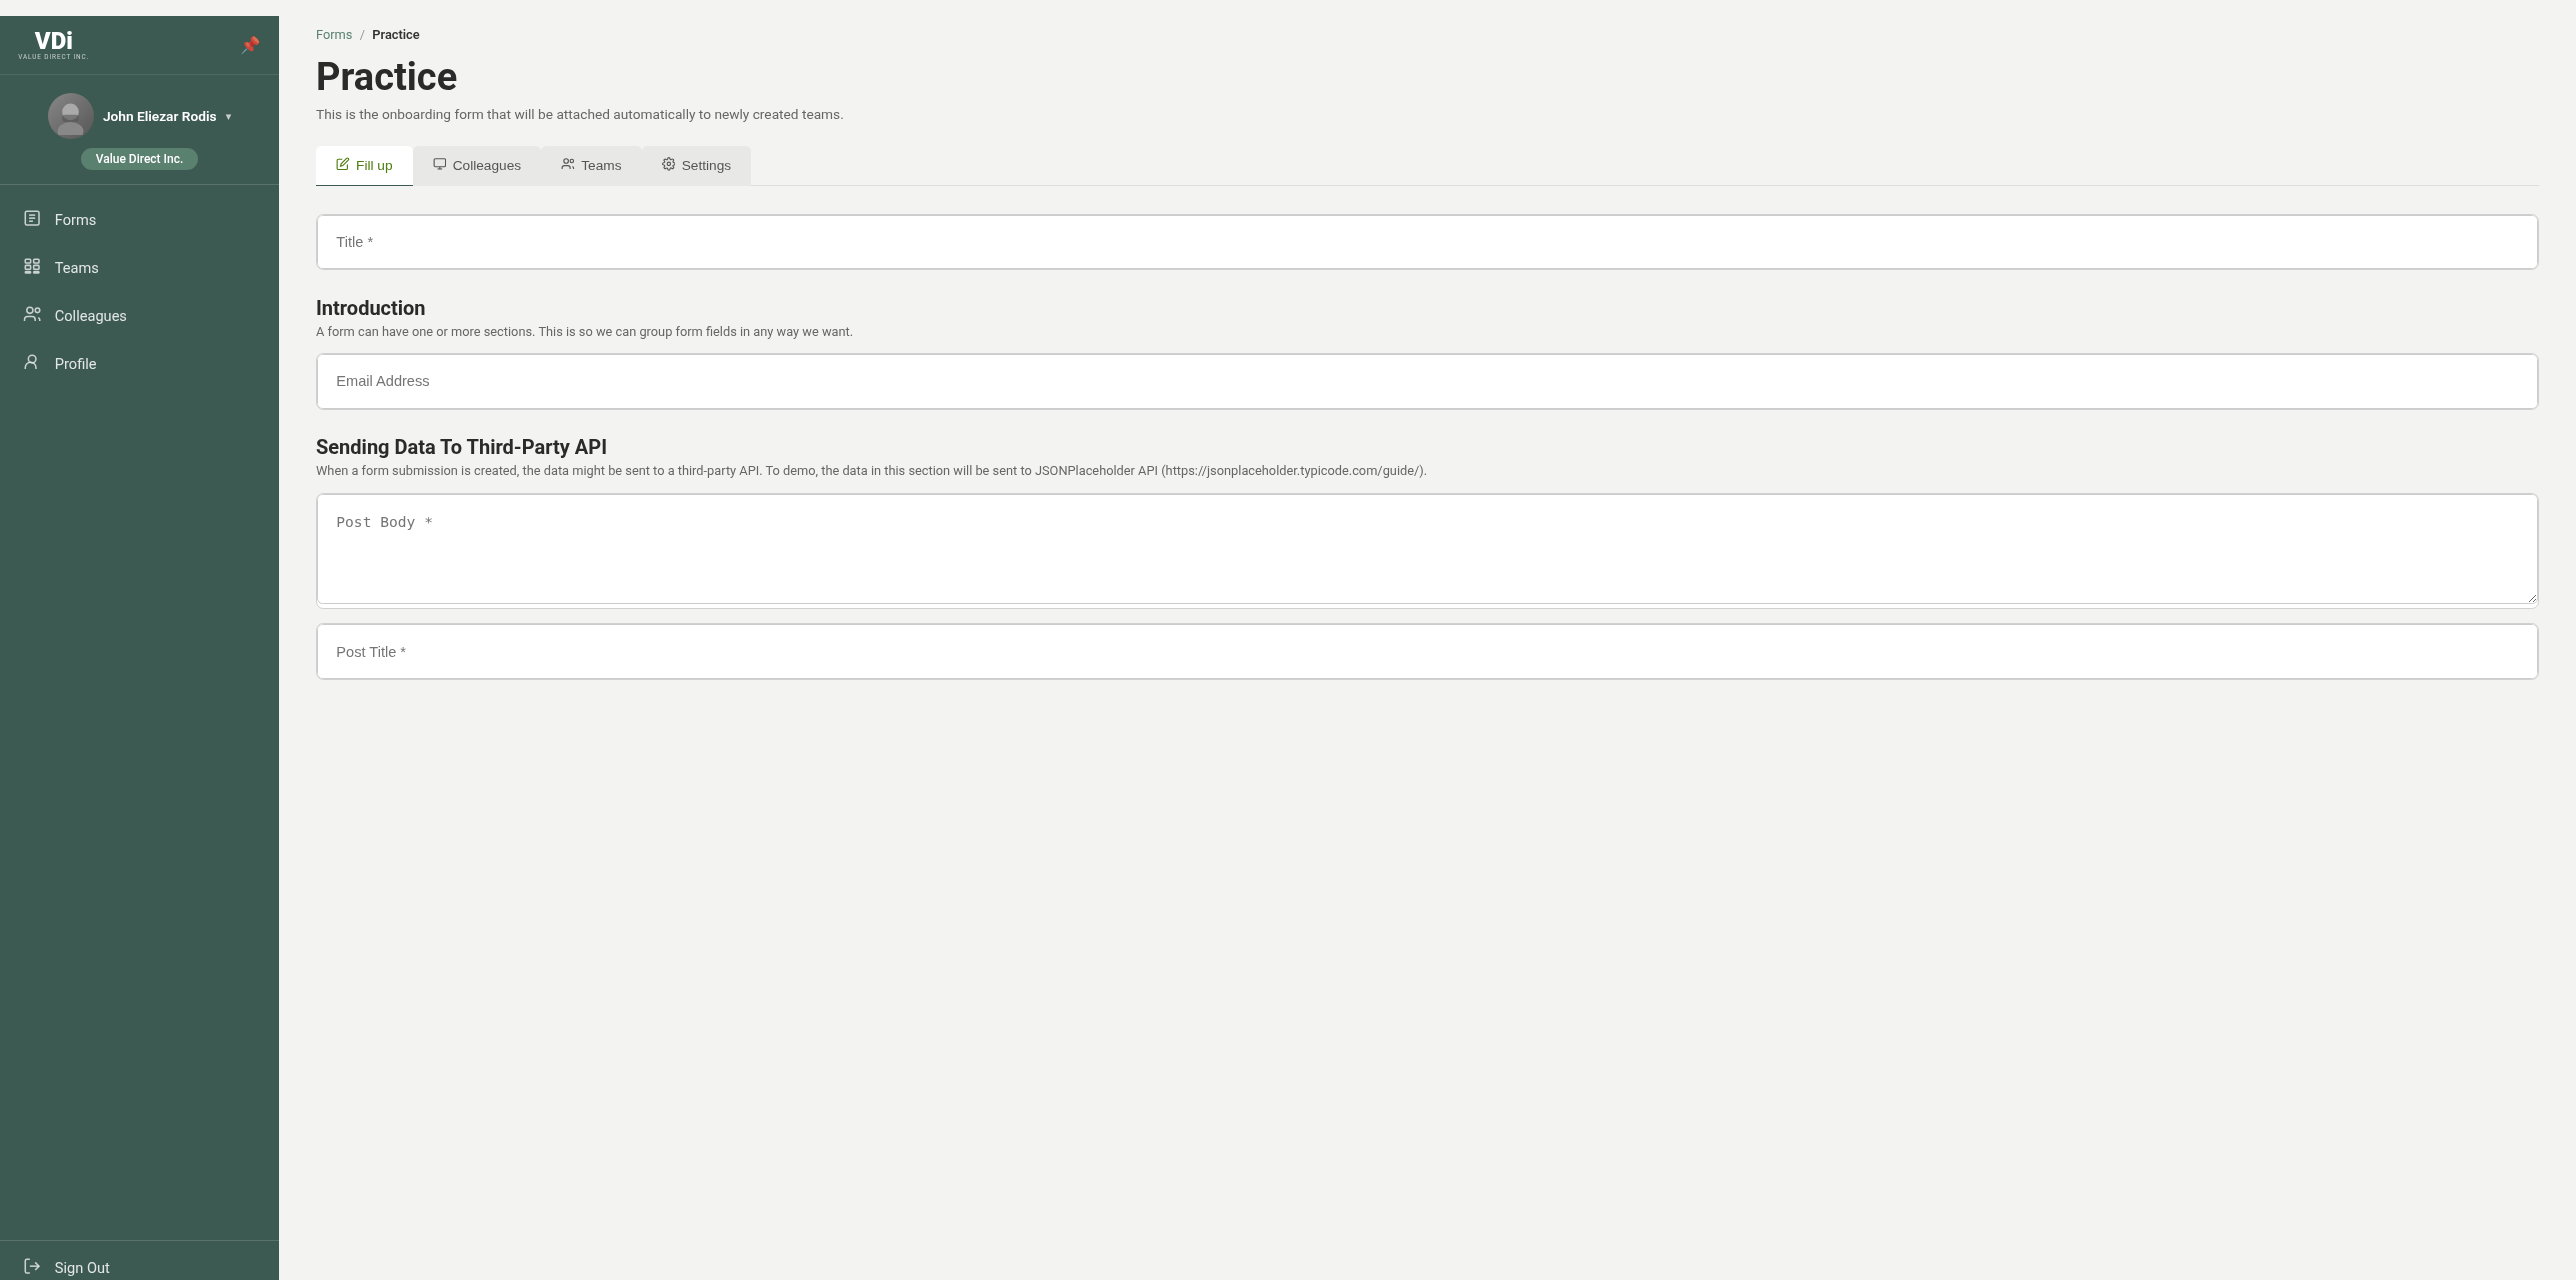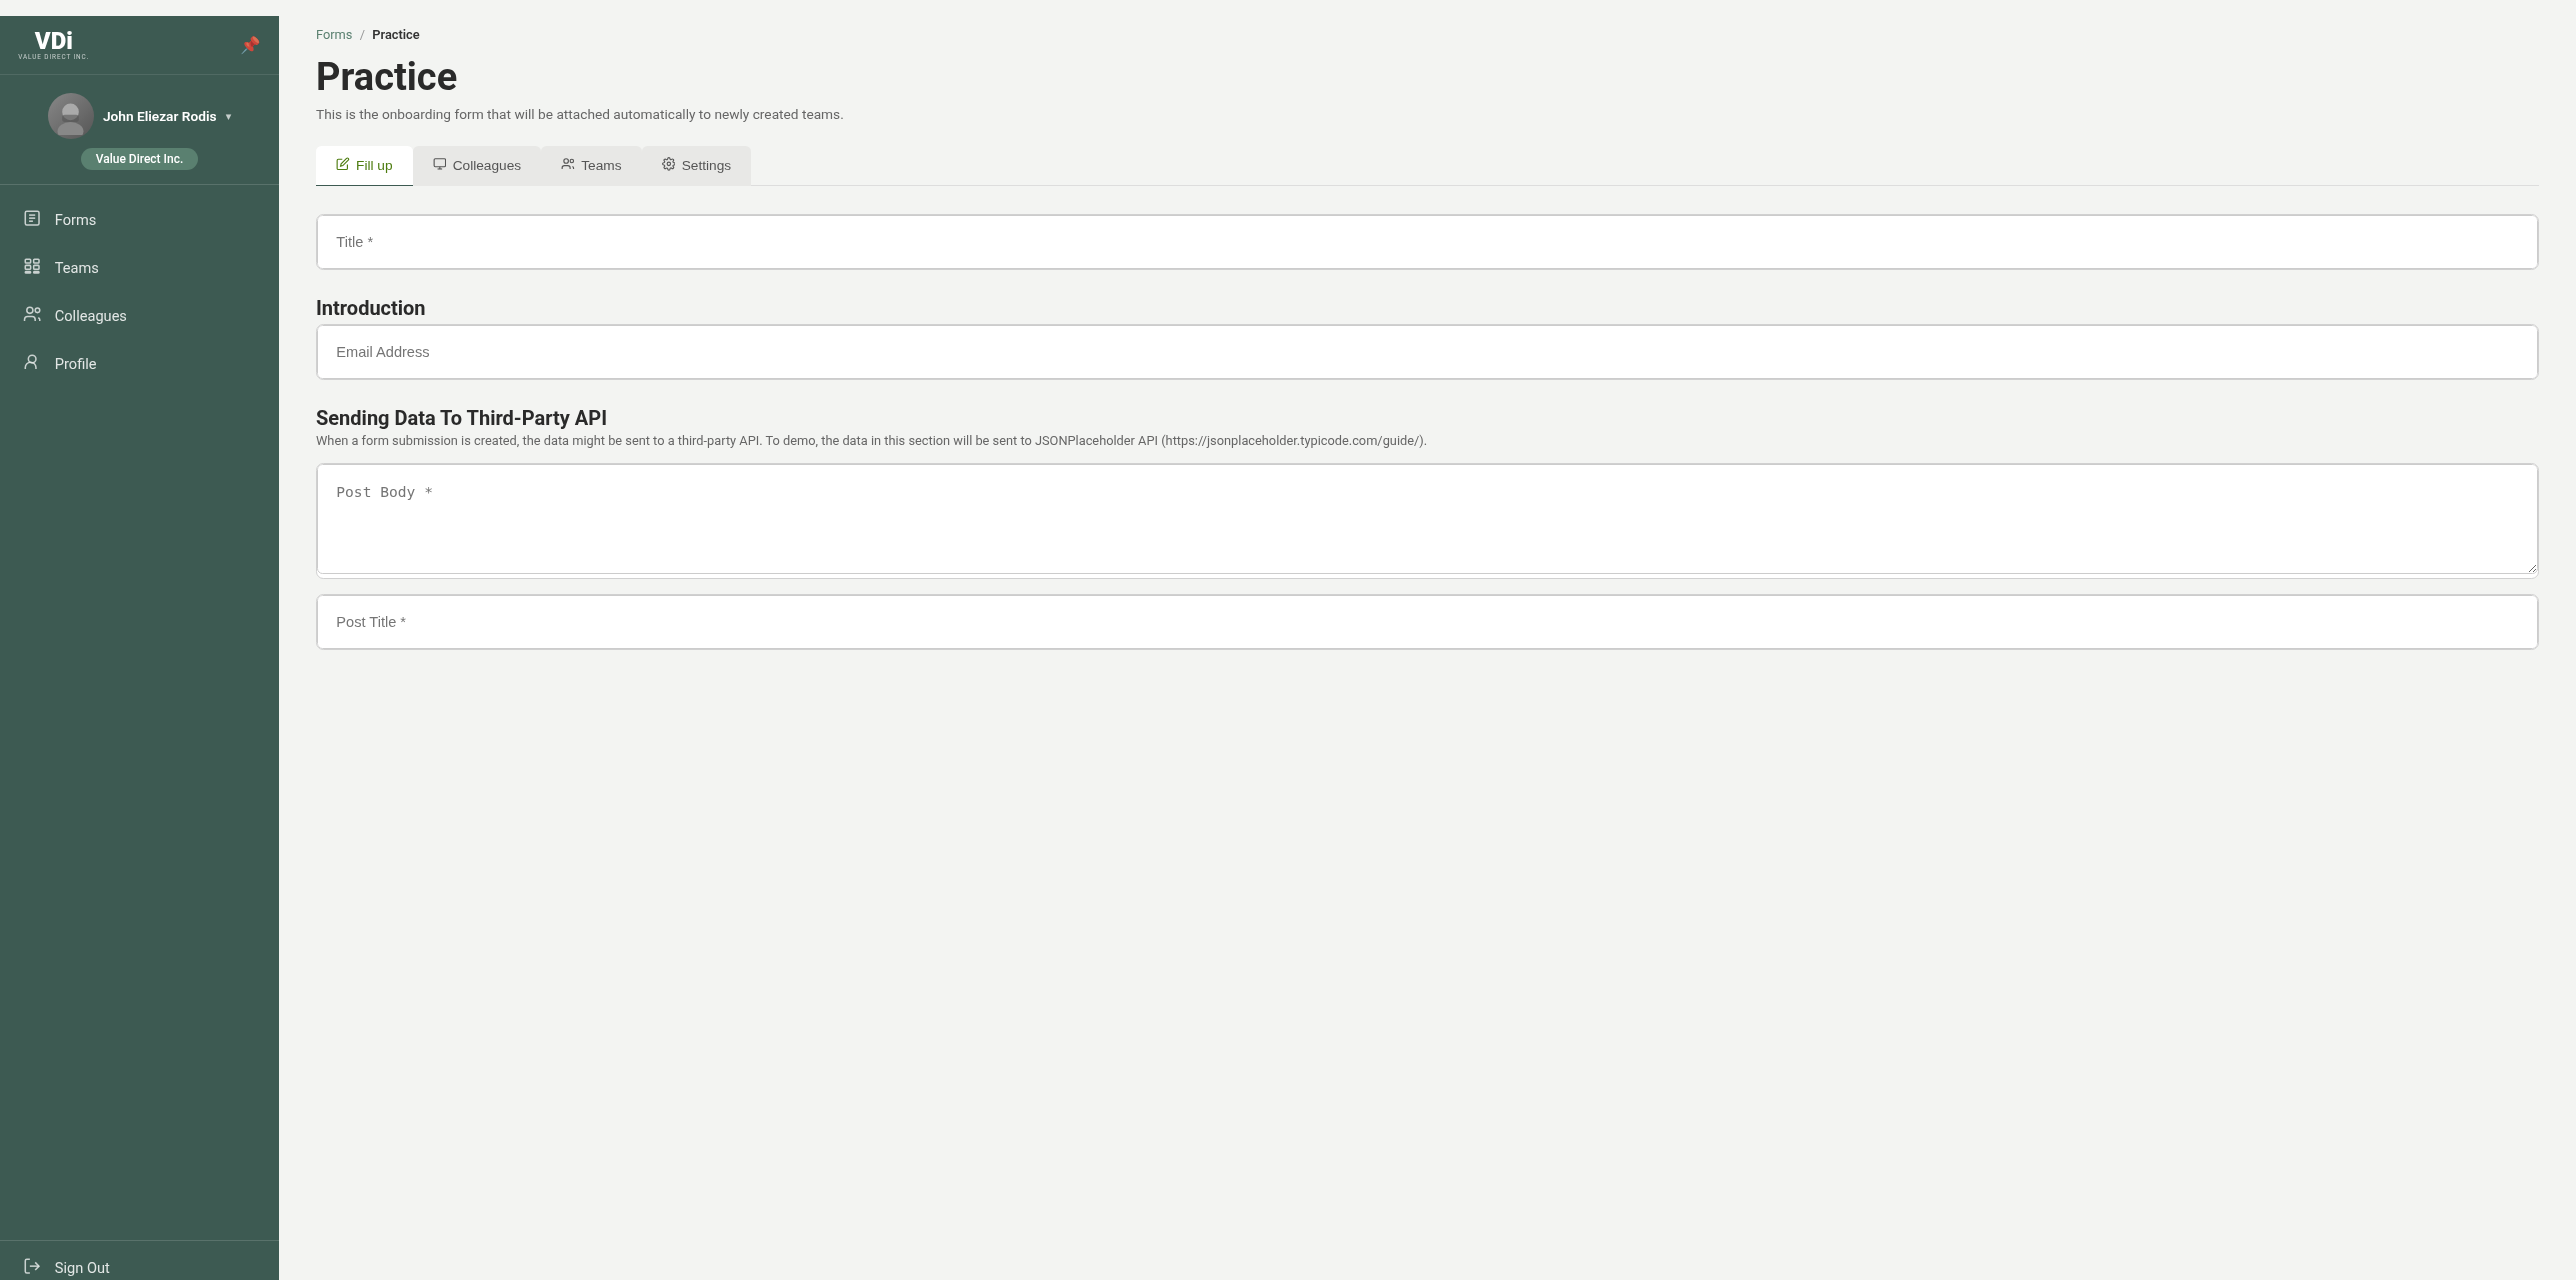--- a/index.html
+++ b/index.html
@@ -396,20 +396,21 @@
       <span>Settings</span>
     </button>
   </div>
 
   <div class="form-card" style="margin-bottom: 25.6px;">
     <input class="form-input" type="text" placeholder="Title *" style="">
   </div>
 
   <div class="form-section">
     <div class="section-title">Introduction</div>
+    <div class="section-desc">A form can have one or more sections. This is so we can group form fields in any way we want.</div>
     <div class="form-card">
       <input class="form-input" type="text" placeholder="Email Address" style="">
     </div>
   </div>
 
   <div class="form-section">
     <div class="section-title">Sending Data To Third-Party API</div>
     <div class="section-desc">When a form submission is created, the data might be sent to a third-party API. To demo, the data in this section will be sent to JSONPlaceholder API (https://jsonplaceholder.typicode.com/guide/).</div>
     <div class="form-card" style="margin-bottom: 14.6px;">
       <textarea class="form-textarea" placeholder="Post Body *" style=""></textarea>

